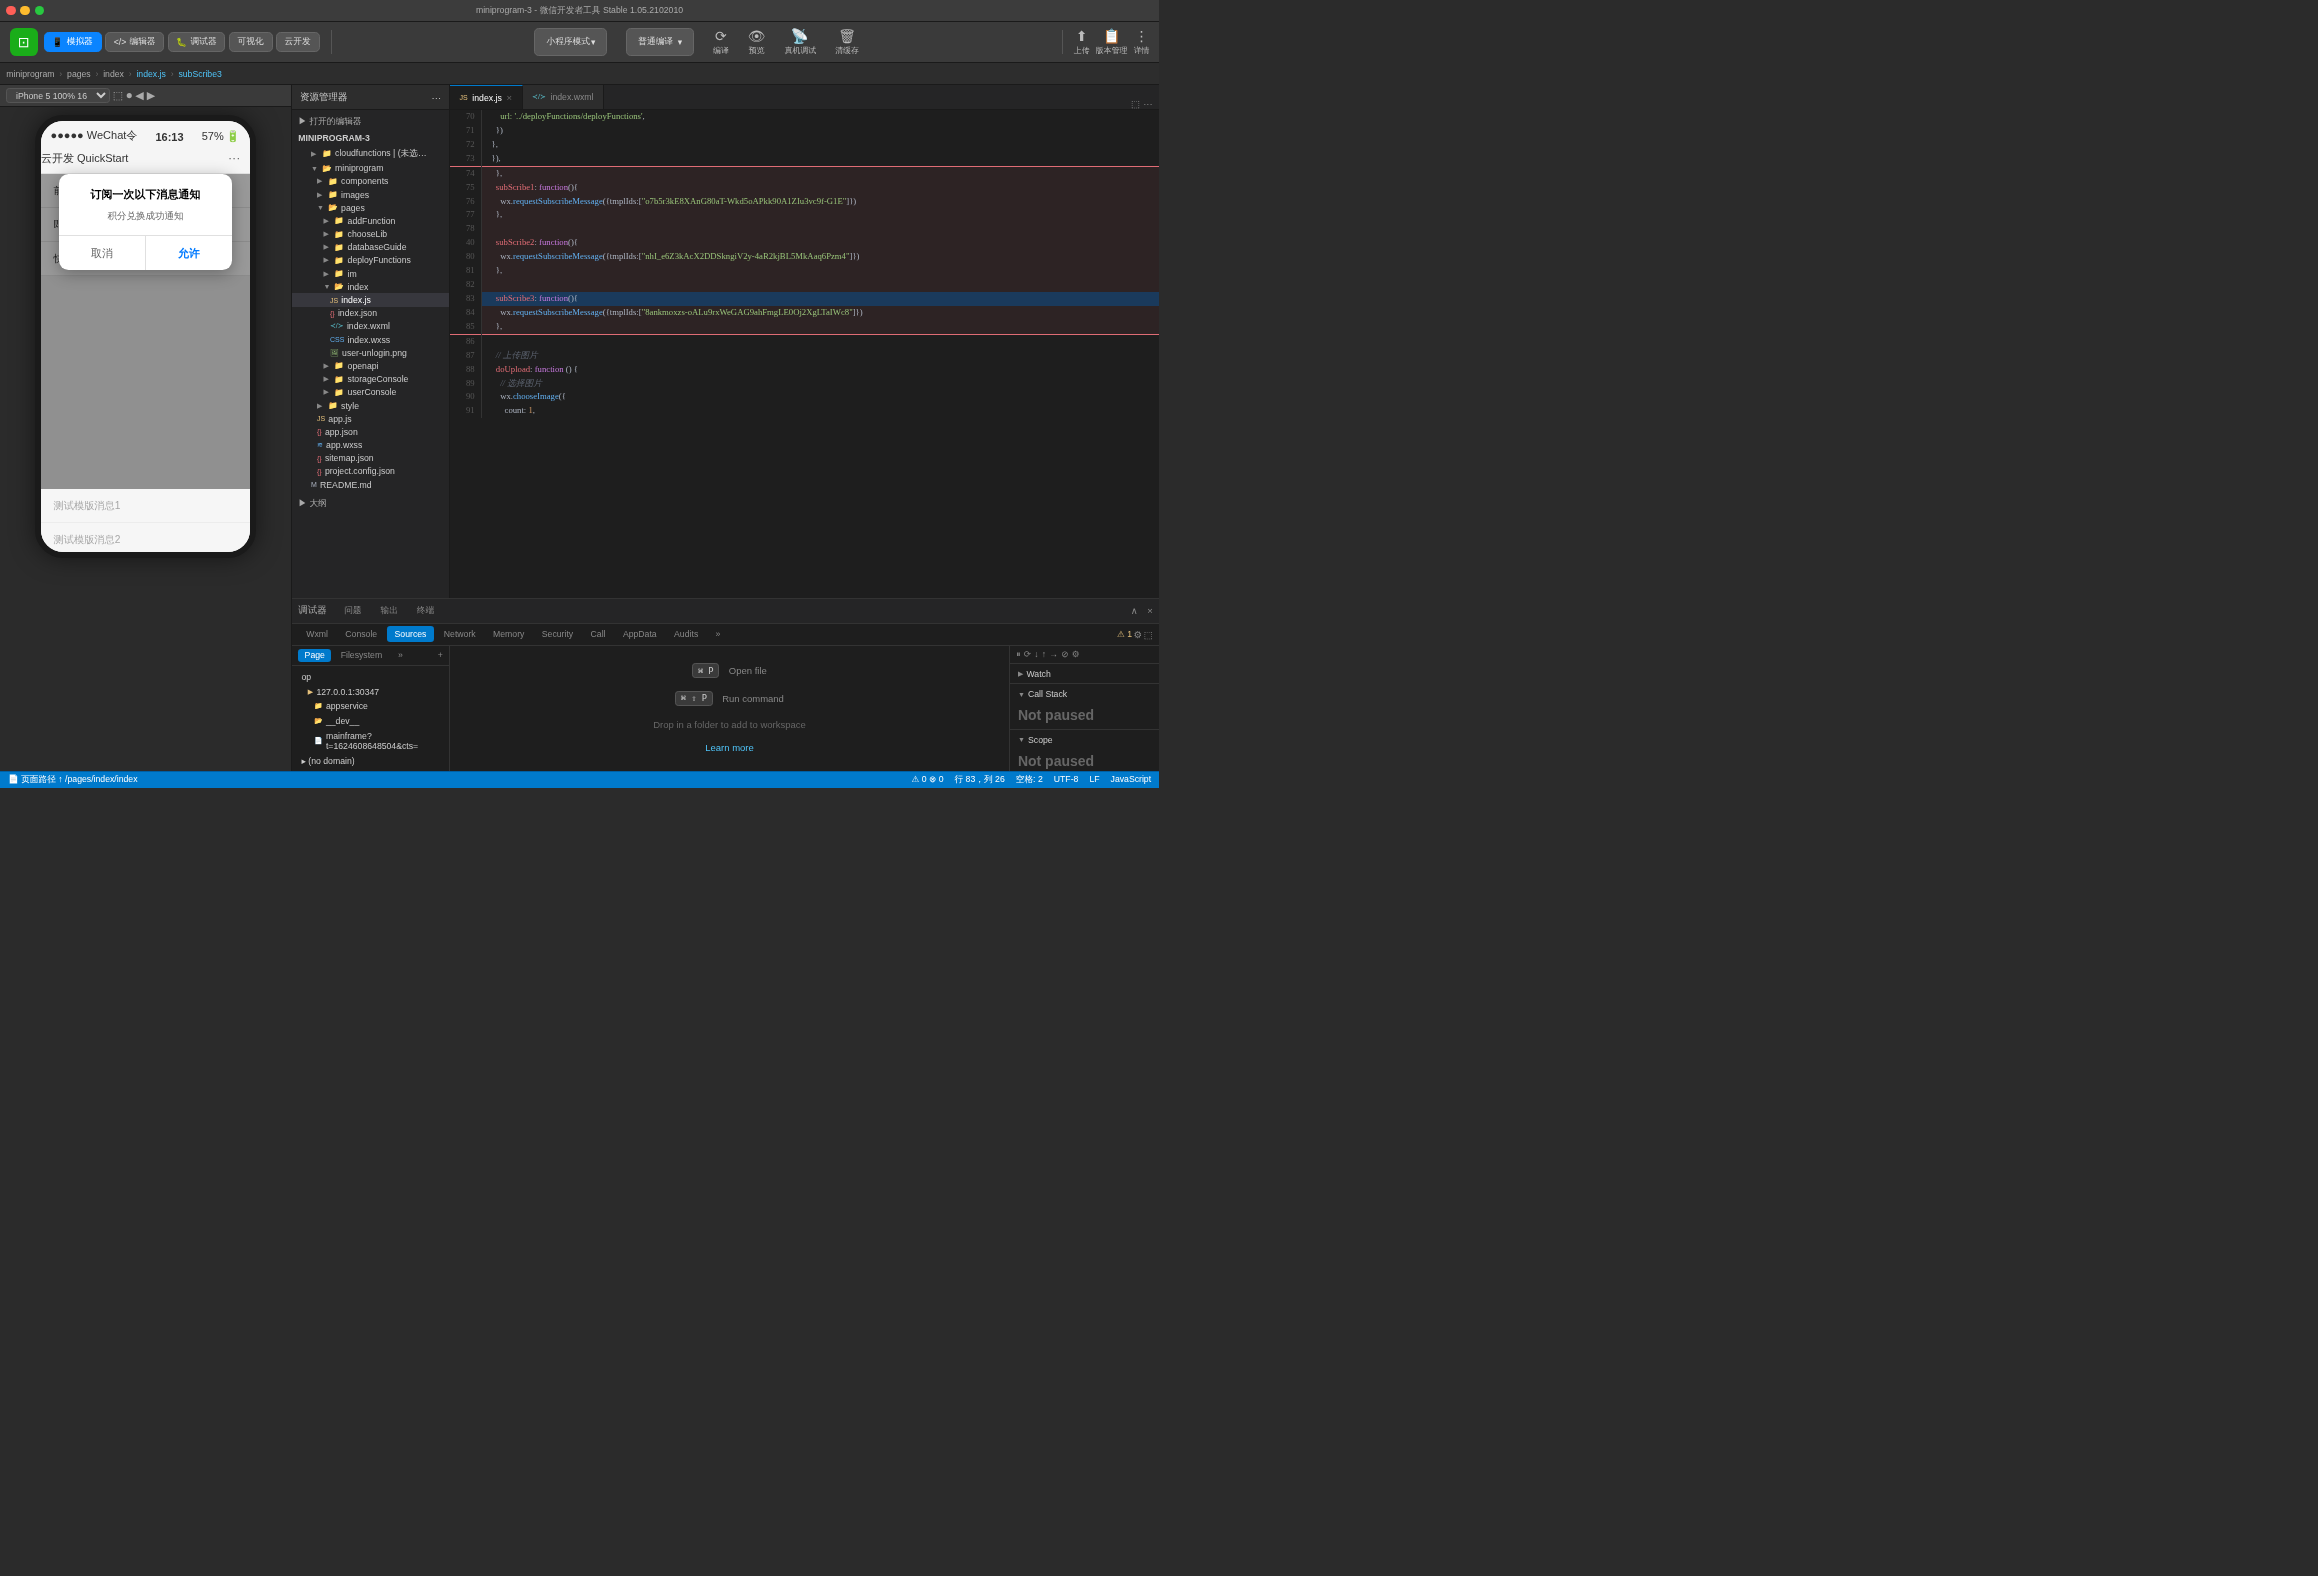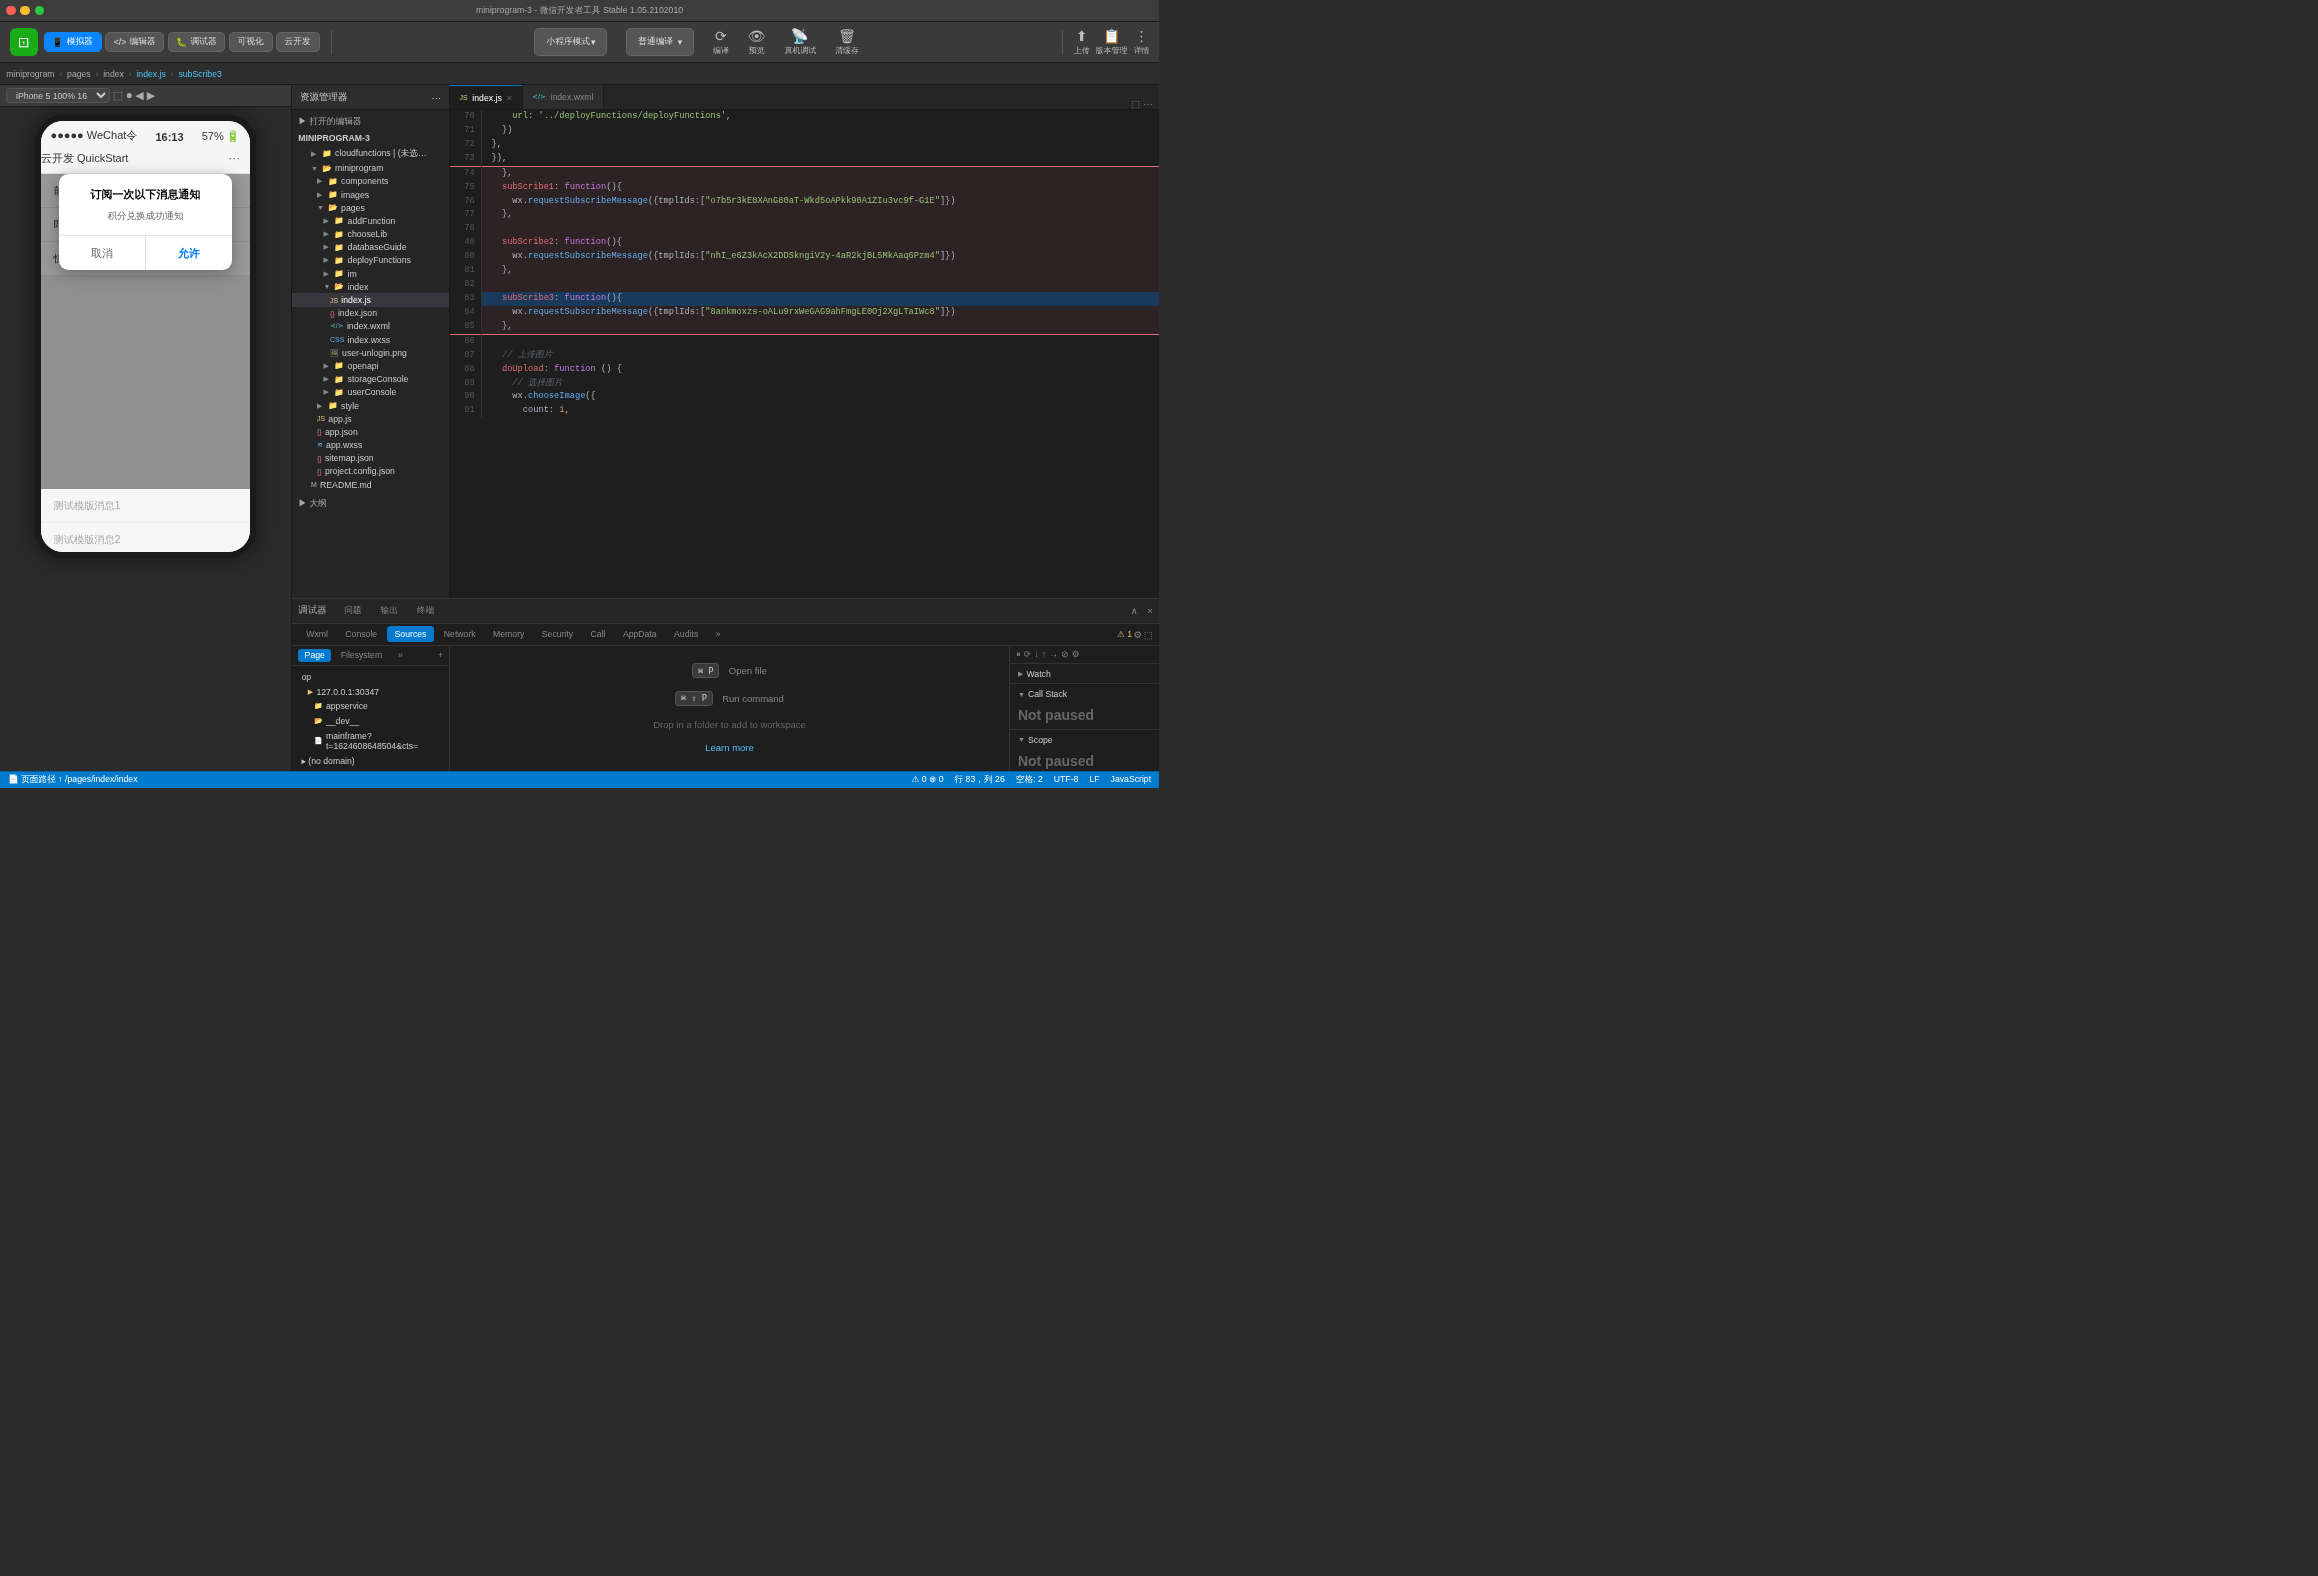--- a/index.html
+++ b/index.html
@@ -363,20 +363,21 @@
       flex: 1;
       overflow: auto;
       font-family: 'Menlo', 'Courier New', monospace;
       font-size: 8.7px;
       line-height: 1.6;
       position: relative;
     }
     .code-table {
       width: 100%;
       border-collapse: collapse;
+      font-family: Liberation Serif, serif;
     }
     .code-line-num {
       width: 31.5px;
       text-align: right;
       padding: 0 6.3px;
       color: #555;
       user-select: none;
       vertical-align: top;
       border-right: 0.8px solid #333;
     }

